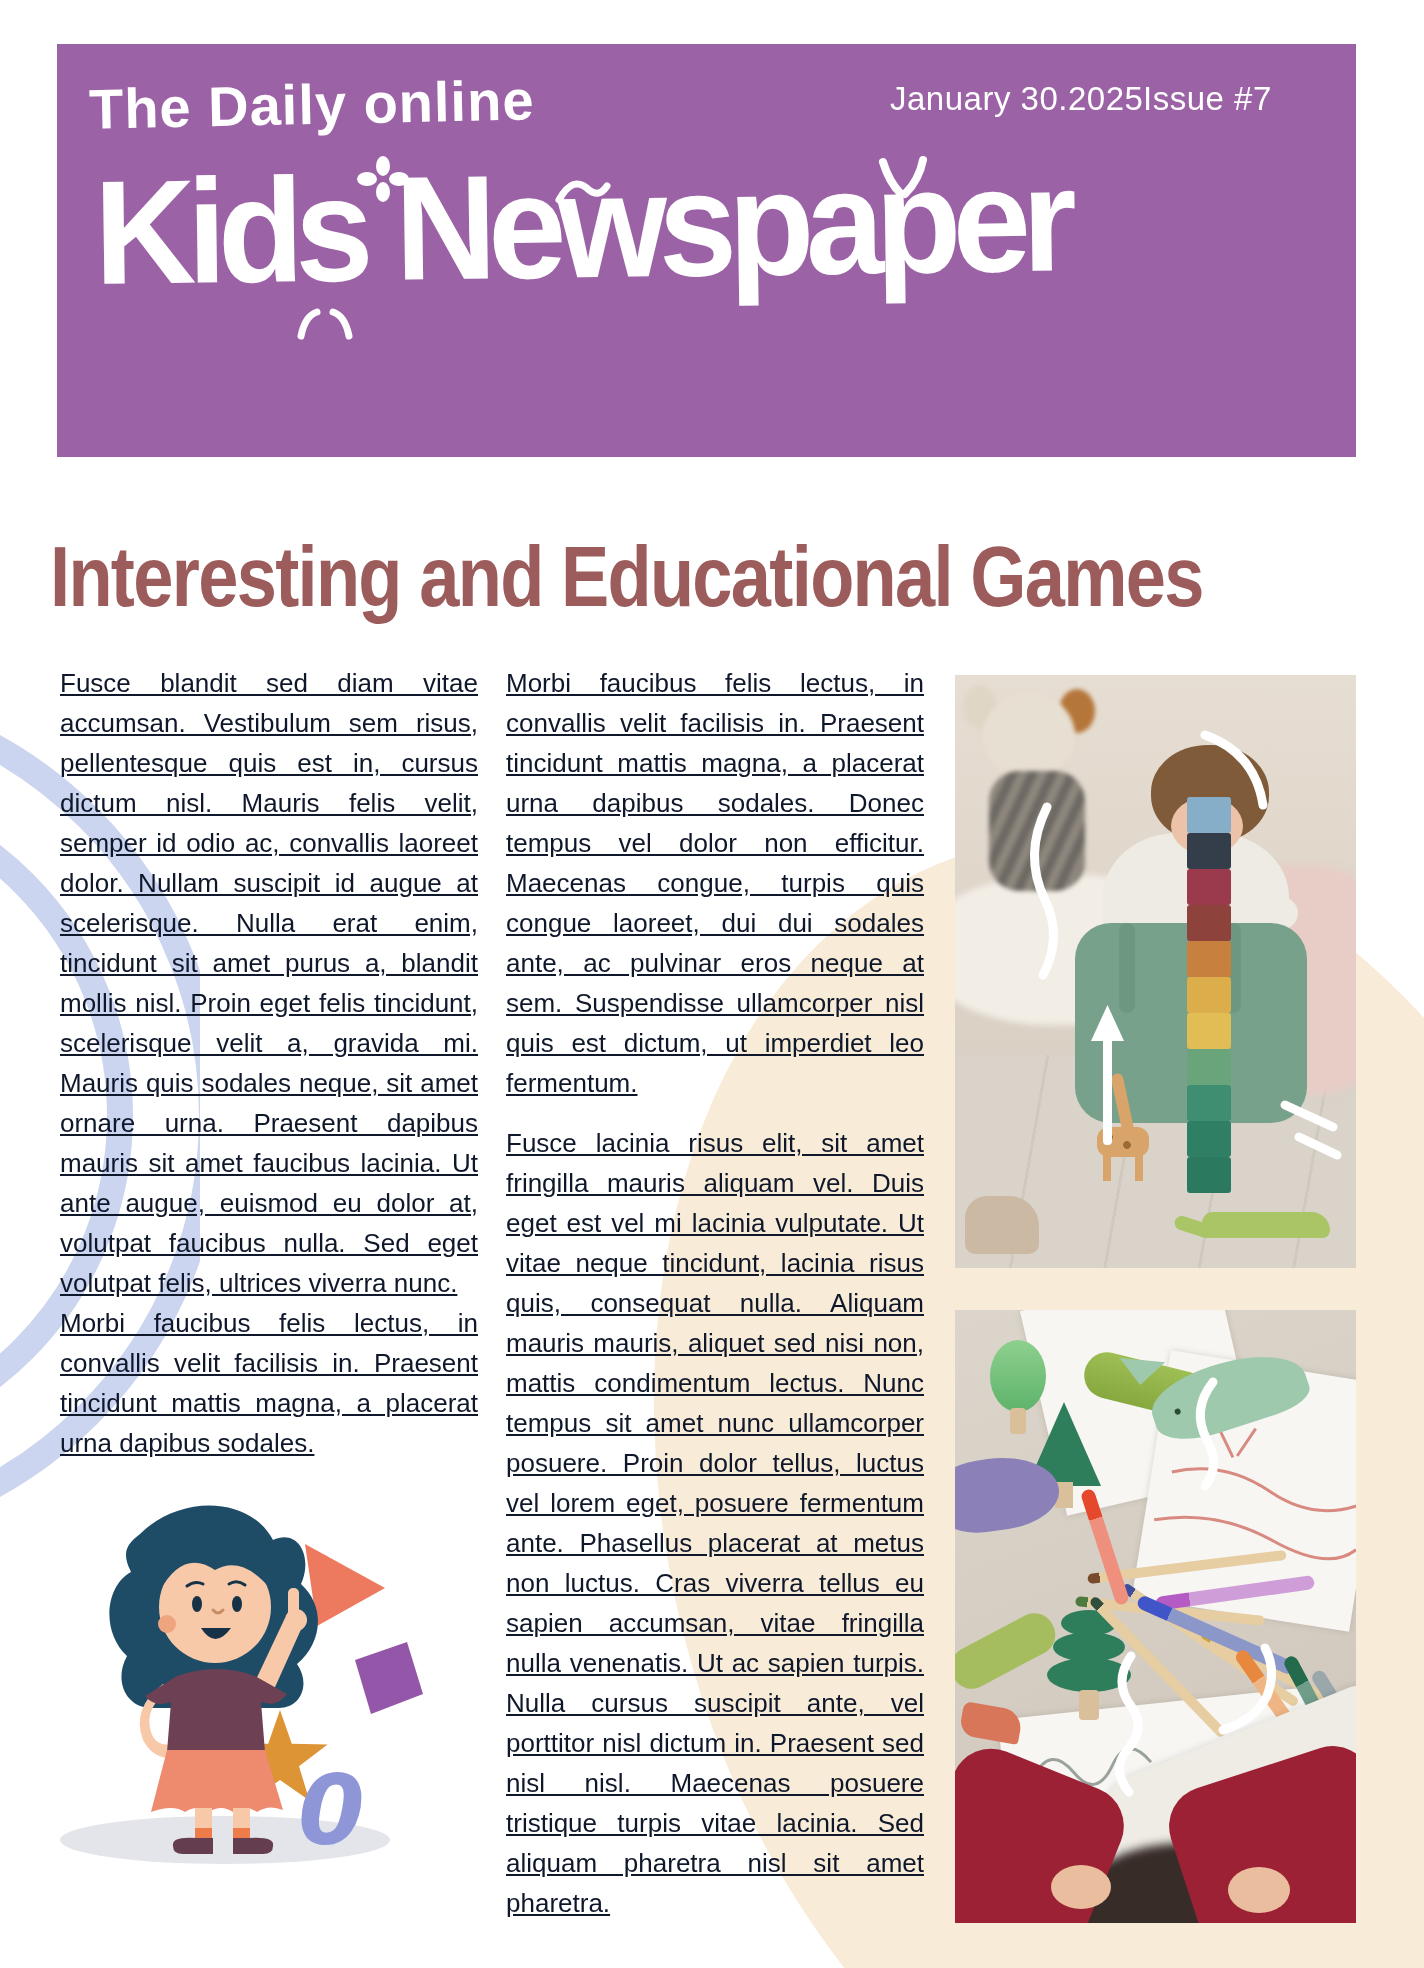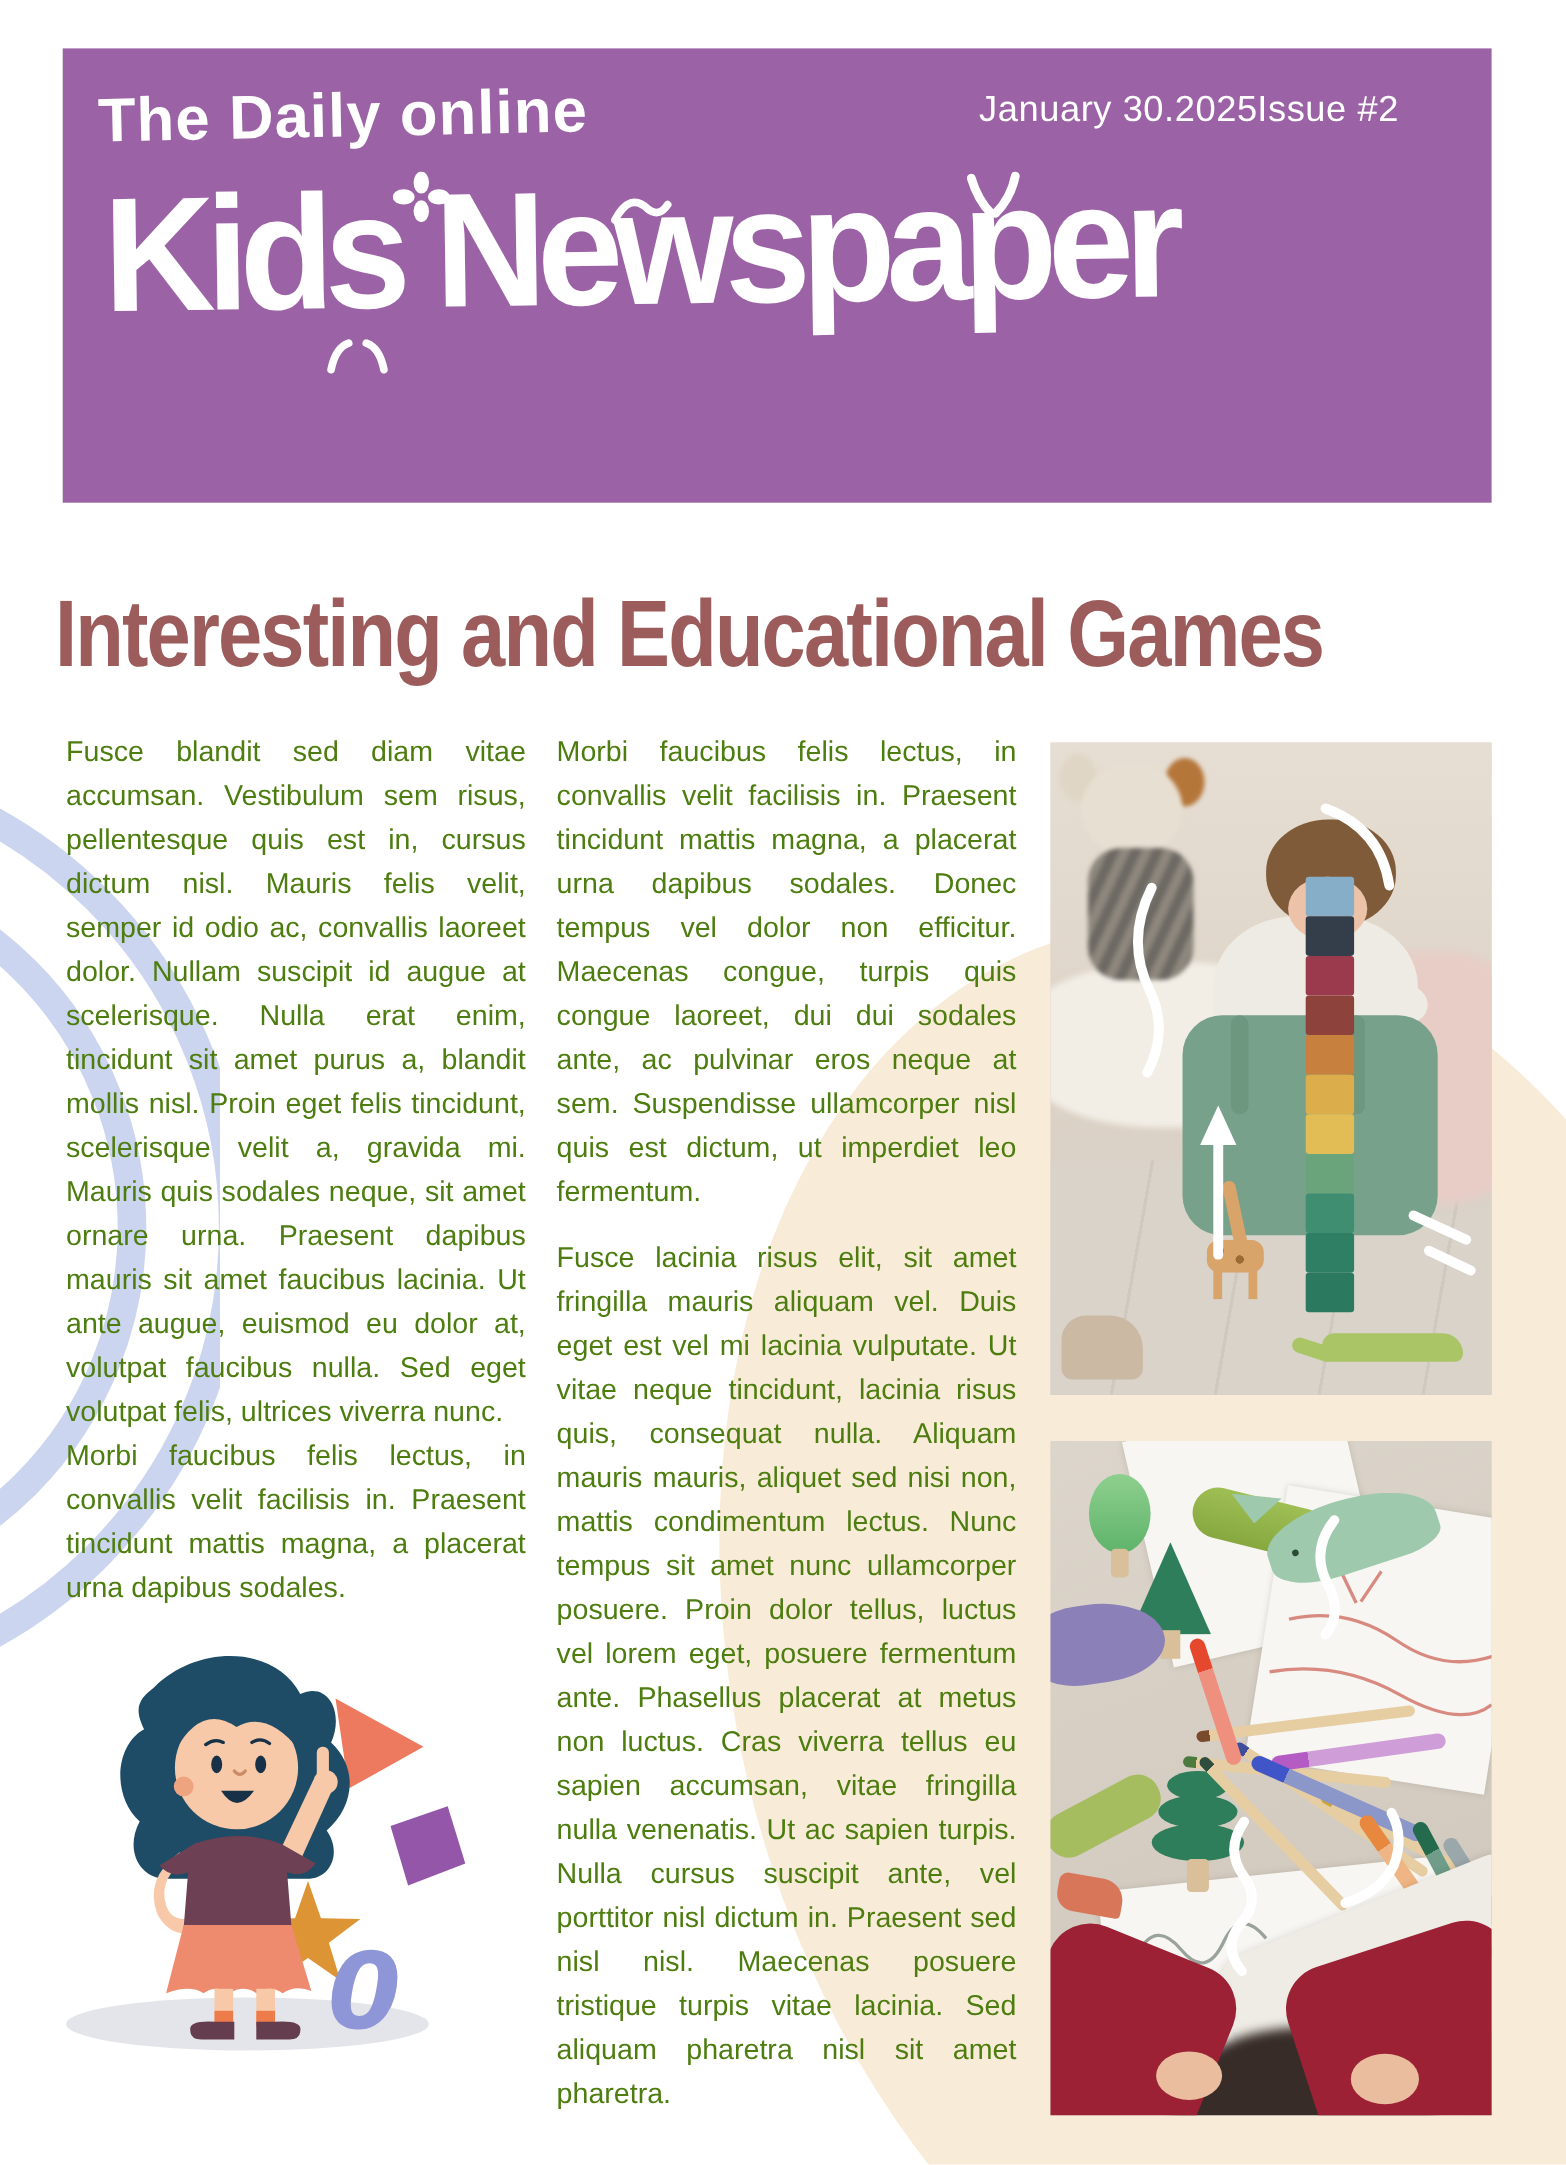--- a/index.html
+++ b/index.html
@@ -21,22 +21,22 @@
           transform-origin:left top;}
   .date-line{color:#fff;font-size:33px;letter-spacing:.5px;top:36px;}
   .date{left:833px;}
   .issue{left:1086px;}
 
   
   .headline{left:50px;top:527px;width:1560px;color:#9d5c5c;font-size:86px;font-weight:bold;
             letter-spacing:-2px;white-space:nowrap;transform:scaleX(.84);transform-origin:left top;}
 
   
-  .col{top:663px;width:418px;font-size:26px;line-height:40px;color:#4d7c0f;
-       text-align:justify;}
+  .col{top:663px;width:418px;font-size:26px;line-height:40px;color:#0f172a;
+       text-align:justify;text-decoration:underline;}
   .col p{margin:0;}
   .col1{left:60px;}
   .col2{left:506px;}
   .col2 p + p{margin-top:20px;}
 
   
   .photo{overflow:hidden;background:#ddd4c8;}
   .photo1{left:955px;top:675px;width:401px;height:593px;}
   .photo2{left:955px;top:1310px;width:401px;height:613px;}
   .doodle-svg{left:0;top:0;pointer-events:none;}
@@ -110,21 +110,21 @@
 
   <svg class="abs arcs" width="200" height="830" viewBox="0 0 200 830">
     <circle cx="-210" cy="390" r="330" fill="none" stroke="#ccd5ef" stroke-width="26"></circle>
     <circle cx="-210" cy="390" r="422" fill="none" stroke="#ccd5ef" stroke-width="26"></circle>
   </svg>
   <div class="abs peach-blob"></div>
 
   <div class="abs banner">
     <div class="abs kicker">The Daily online</div>
     <div class="abs date-line date">January 30.2025</div>
-    <div class="abs date-line issue">Issue #2</div>
+    <div class="abs date-line issue">Issue #7</div>
     <div class="abs masthead-title">Kids Newspaper</div>
     <svg class="abs" style="left:300px;top:112px;" width="52" height="46" viewBox="0 0 52 46">
       <g fill="#fff">
           <ellipse cx="26" cy="10" rx="7" ry="10"></ellipse>
           <ellipse cx="26" cy="36" rx="7" ry="10"></ellipse>
       <ellipse cx="10" cy="23" rx="10" ry="7"></ellipse>
           <ellipse cx="42" cy="23" rx="10" ry="7"></ellipse>
         </g>
     </svg>
     <svg class="abs" style="left:498px;top:128px;" width="56" height="34" viewBox="0 0 56 34">

